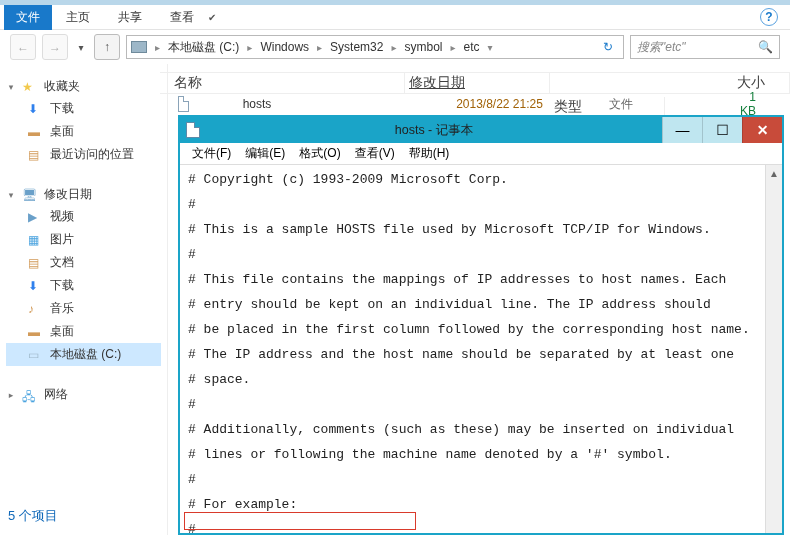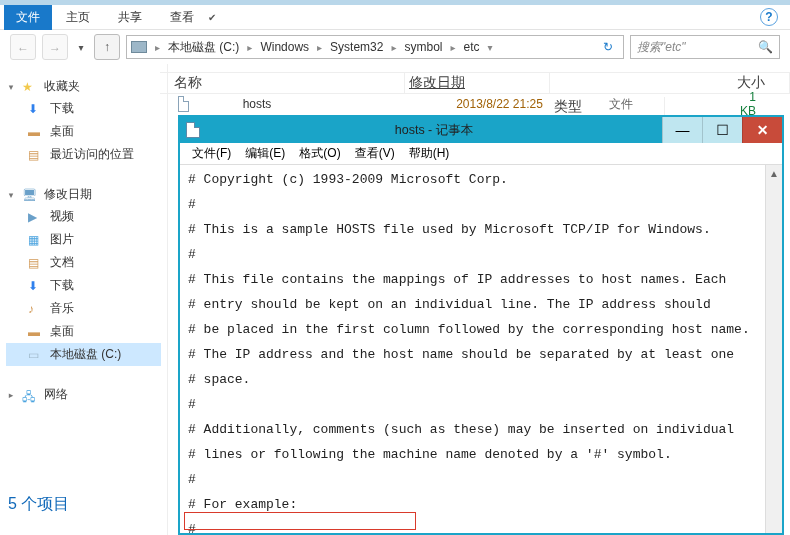--- a/index.html
+++ b/index.html
@@ -47,21 +47,21 @@
   .side-group { margin:6px 0 2px; display:flex; align-items:center; gap:6px; color:#333; font-size:12px;}
   .side-group .tri{color:#777;font-size:9px;width:10px;text-align:center;}
   .side-item { display:flex; align-items:center; gap:6px; padding:3px 0 3px 22px; font-size:12px; color:#333;}
   .side-item.sel { background:#cde8ff; }
   .ico { width:16px; height:14px; display:inline-block;}
   .ico-star{color:#f2c94c;} .ico-dl{color:#2f80ed;} .ico-desk{color:#d29b5a;} .ico-recent{color:#d29b5a;}
   .ico-pc{color:#6aa0c9;} .ico-vid{color:#6aa0c9;} .ico-pic{color:#4aa3df;} .ico-doc{color:#d29b5a;}
   .ico-mus{color:#d29b5a;} .ico-disk{color:#9db7c8;} .ico-net{color:#4aa3df;}
   .side-spacer{height:14px;}
 
-  .exp-status { position:absolute; left:8px; bottom:20px; font-size:16px; color:#1169b9;}
+  .exp-status { position:absolute; left:8px; bottom:10px; font-size:13px; color:#1169b9;}
 
   
   .notepad { position:absolute; left:178px; top:115px; right:6px; bottom:0; border:2px solid #1aa4c8; background:#fff; display:flex; flex-direction:column;}
   .np-title { height:26px; background:#1aa4c8; display:flex; align-items:center;}
   .np-title .ico-np { width:14px; height:16px; margin:0 6px; background:#fff; border:1px solid #5e8aa8; position:relative;}
   .np-title .ico-np::after{content:"";position:absolute;top:-1px;right:-1px;width:5px;height:5px;background:#1aa4c8;border-left:1px solid #5e8aa8;border-bottom:1px solid #5e8aa8;}
   .np-title .t { flex:1; text-align:center; font-size:12.5px; color:#222; }
   .np-ctrls { display:flex; height:100%;}
   .np-ctrls div{ width:40px; display:flex; align-items:center; justify-content:center; border-left:1px solid rgba(0,0,0,.15); font-size:14px;}
   .np-ctrls .min{background:#bfe6f0;}

